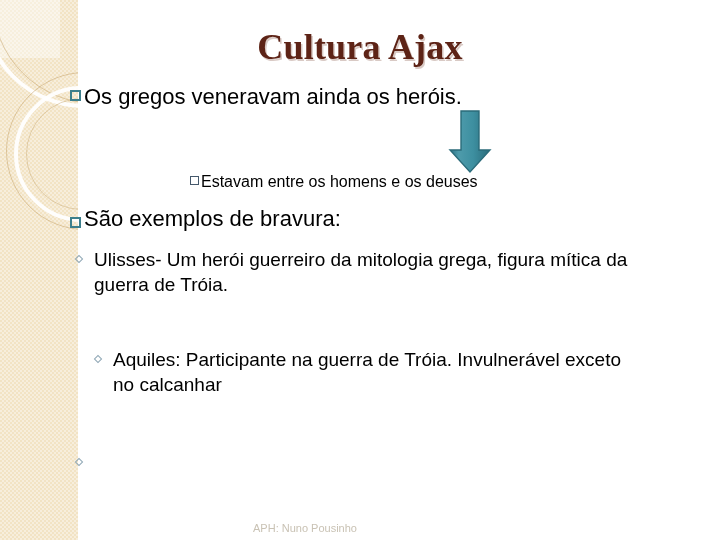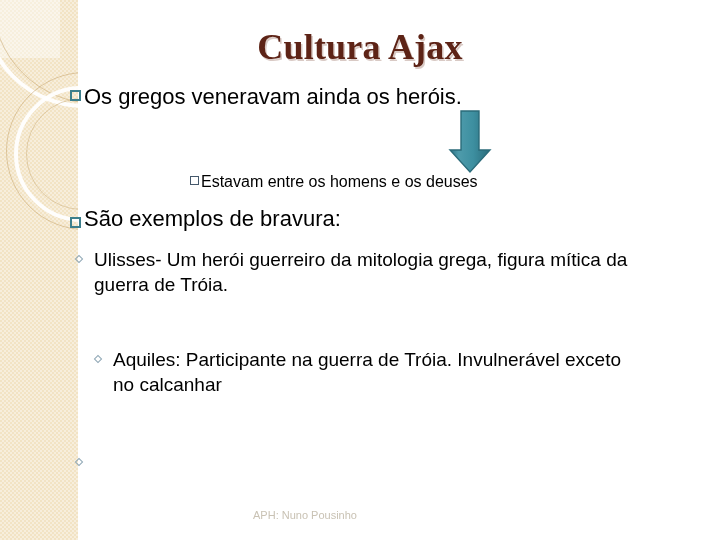--- a/index.html
+++ b/index.html
@@ -174,21 +174,21 @@
     left: 448px;
     top: 110px;
     width: 44px;
     height: 64px;
   }
 
   
   #footer {
     position: absolute;
     left: 0;
-    top: 509px;
+    top: 522px;
     width: 720px;
     text-align: center;
     padding-right: 110px;
     box-sizing: border-box;
     font-size: 11px;
     color: #c9c2b4;
   }
 </style>
 </head>
 <body>

